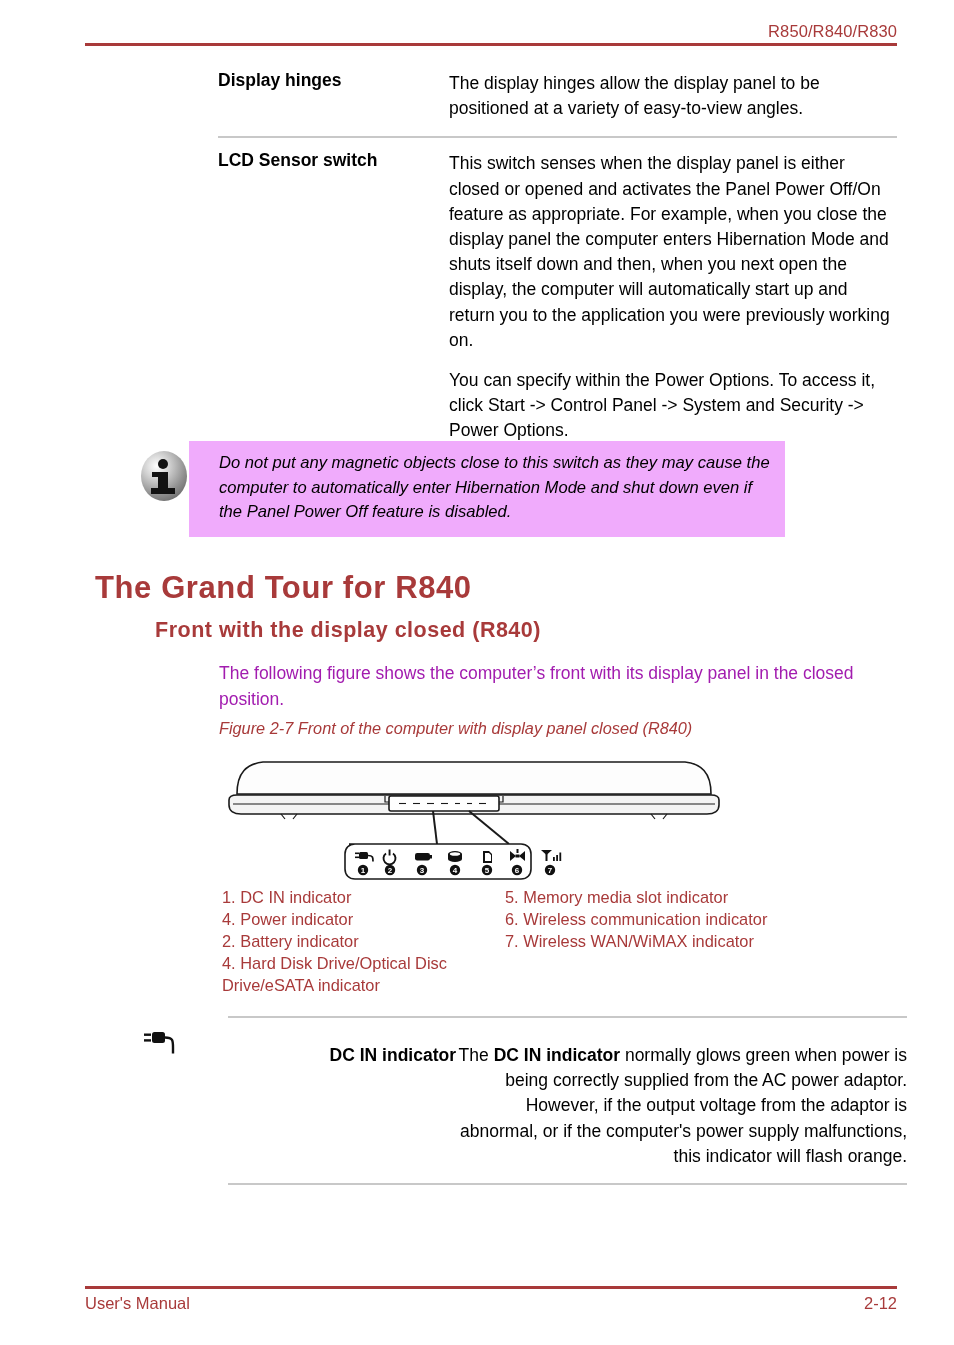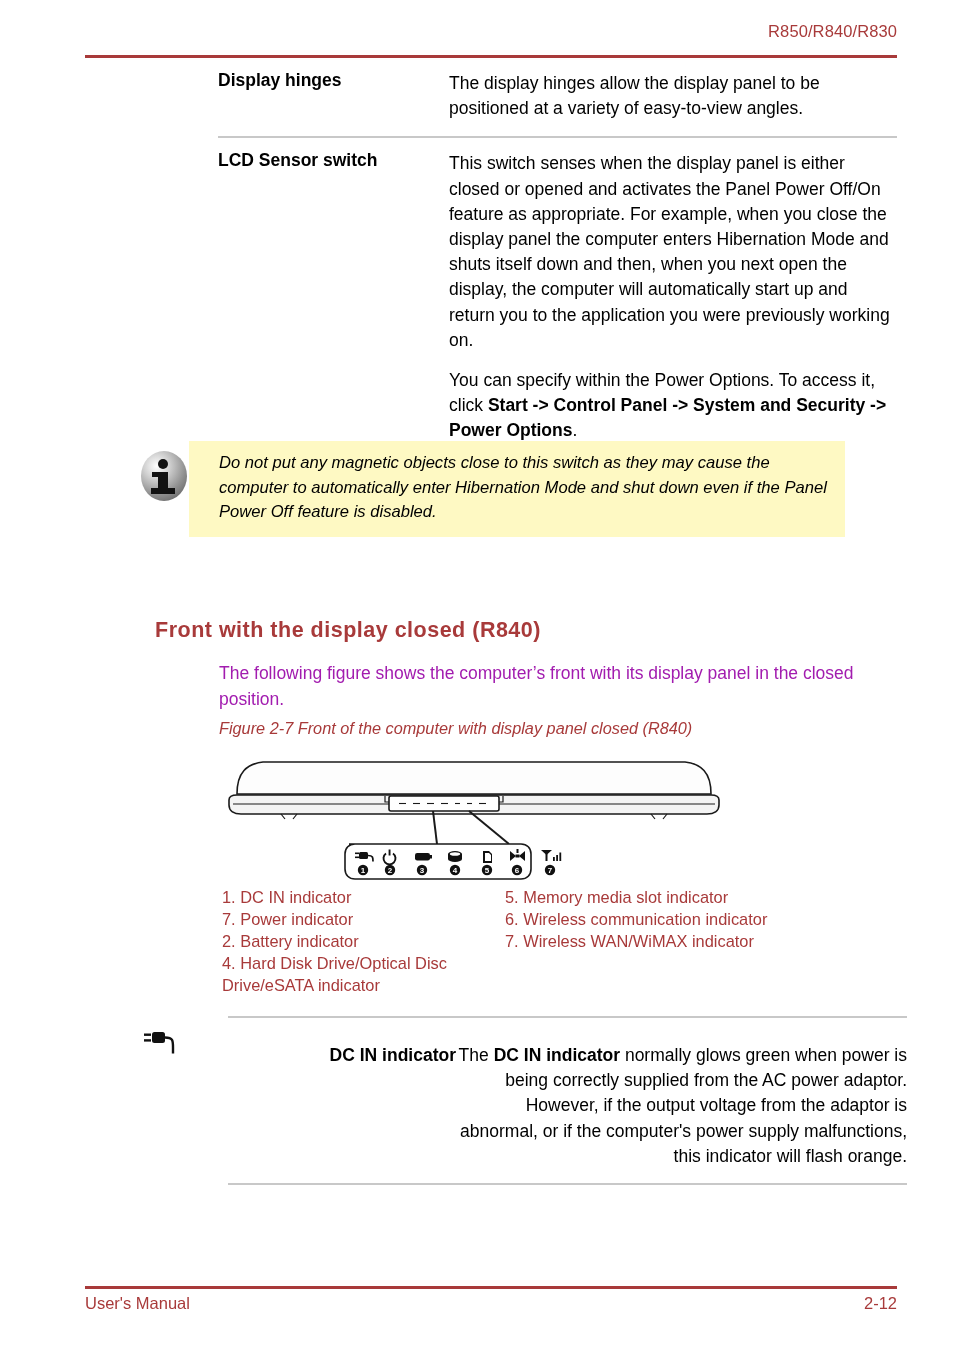--- a/index.html
+++ b/index.html
@@ -27,21 +27,21 @@
     left: 85px;
     top: 22px;
     width: 812px;
     text-align: right;
   }
   .header-title {
     font-size: 16.5px;
     color: #a83a3a;
     letter-spacing: 0.1px;
     display: block;
-    padding-bottom: 14px;
+    padding-bottom: 2px;
   }
   .header-rule {
     height: 2.5px;
     background: #a83a3a;
     width: 812px;
   }
 
   
   .spec-table {
     position: absolute;
@@ -71,31 +71,31 @@
     line-height: 25.2px;
     color: #000;
   }
   .spec-desc p {
     margin: 3px;
   }
   .spec-desc p + p {
     margin-top: 15px;
   }
   .spec-desc b {
-    font-weight: bold;
+    font-weight: normal;
   }
 
   
   .note {
     position: absolute;
     left: 189px;
     top: 441px;
-    width: 656px;
+    width: 596px;
     min-height: 96px;
-    background: #fef9c3;
+    background: #f0abfc;
     box-sizing: border-box;
     padding: 10px 14px 12px 30px;
   }
   .note-text {
     font-size: 16.6px;
     font-style: italic;
     line-height: 24.5px;
     color: #000;
   }
   .note-icon {
@@ -311,20 +311,21 @@
     <div class="note-text">Do not put any magnetic objects close to this switch as they may cause the computer to automatically enter Hibernation Mode and shut down even if the Panel Power Off feature is disabled.</div>
   </div>
   <div class="note-icon">
     <div class="disc"></div>
     <div class="i-dot"></div>
     <div class="i-serif"></div>
     <div class="i-stem"></div>
     <div class="i-base"></div>
   </div>
 
+  <div class="h1">The Grand Tour for R840</div>
   <div class="h2">Front with the display closed (R840)</div>
 
   <div class="intro">The following figure shows the computer’s front with its display panel in the closed position.</div>
 
   <div class="fig-caption">Figure 2-7 Front of the computer with display panel closed (R840)</div>
 
   <div class="figure">
     <svg width="510" height="128" viewBox="0 0 510 128">
       <g fill="none" stroke="#1a1a1a" stroke-width="1.6">
 
@@ -432,21 +433,21 @@
             <text x="331" y="121.4" font-family="Liberation Sans, sans-serif" font-size="8" font-weight="bold" fill="#fff" text-anchor="middle">7</text>
           </g>
       </g>
     </svg>
   </div>
 
   <div class="legend">
     <div class="legend-cols">
       <div class="legend-col-left" id="legend-left">
           <div class="legend-item">1. DC IN indicator</div>
-          <div class="legend-item">7. Power indicator</div>
+          <div class="legend-item">4. Power indicator</div>
           <div class="legend-item">2. Battery indicator</div>
           <div class="legend-item">4. Hard Disk Drive/Optical Disc Drive/eSATA indicator</div>
         </div>
       <div class="legend-col-right" id="legend-right">
           <div class="legend-item">5. Memory media slot indicator</div>
           <div class="legend-item">6. Wireless communication indicator</div>
           <div class="legend-item">7. Wireless WAN/WiMAX indicator</div>
         </div>
     </div>
   </div>

